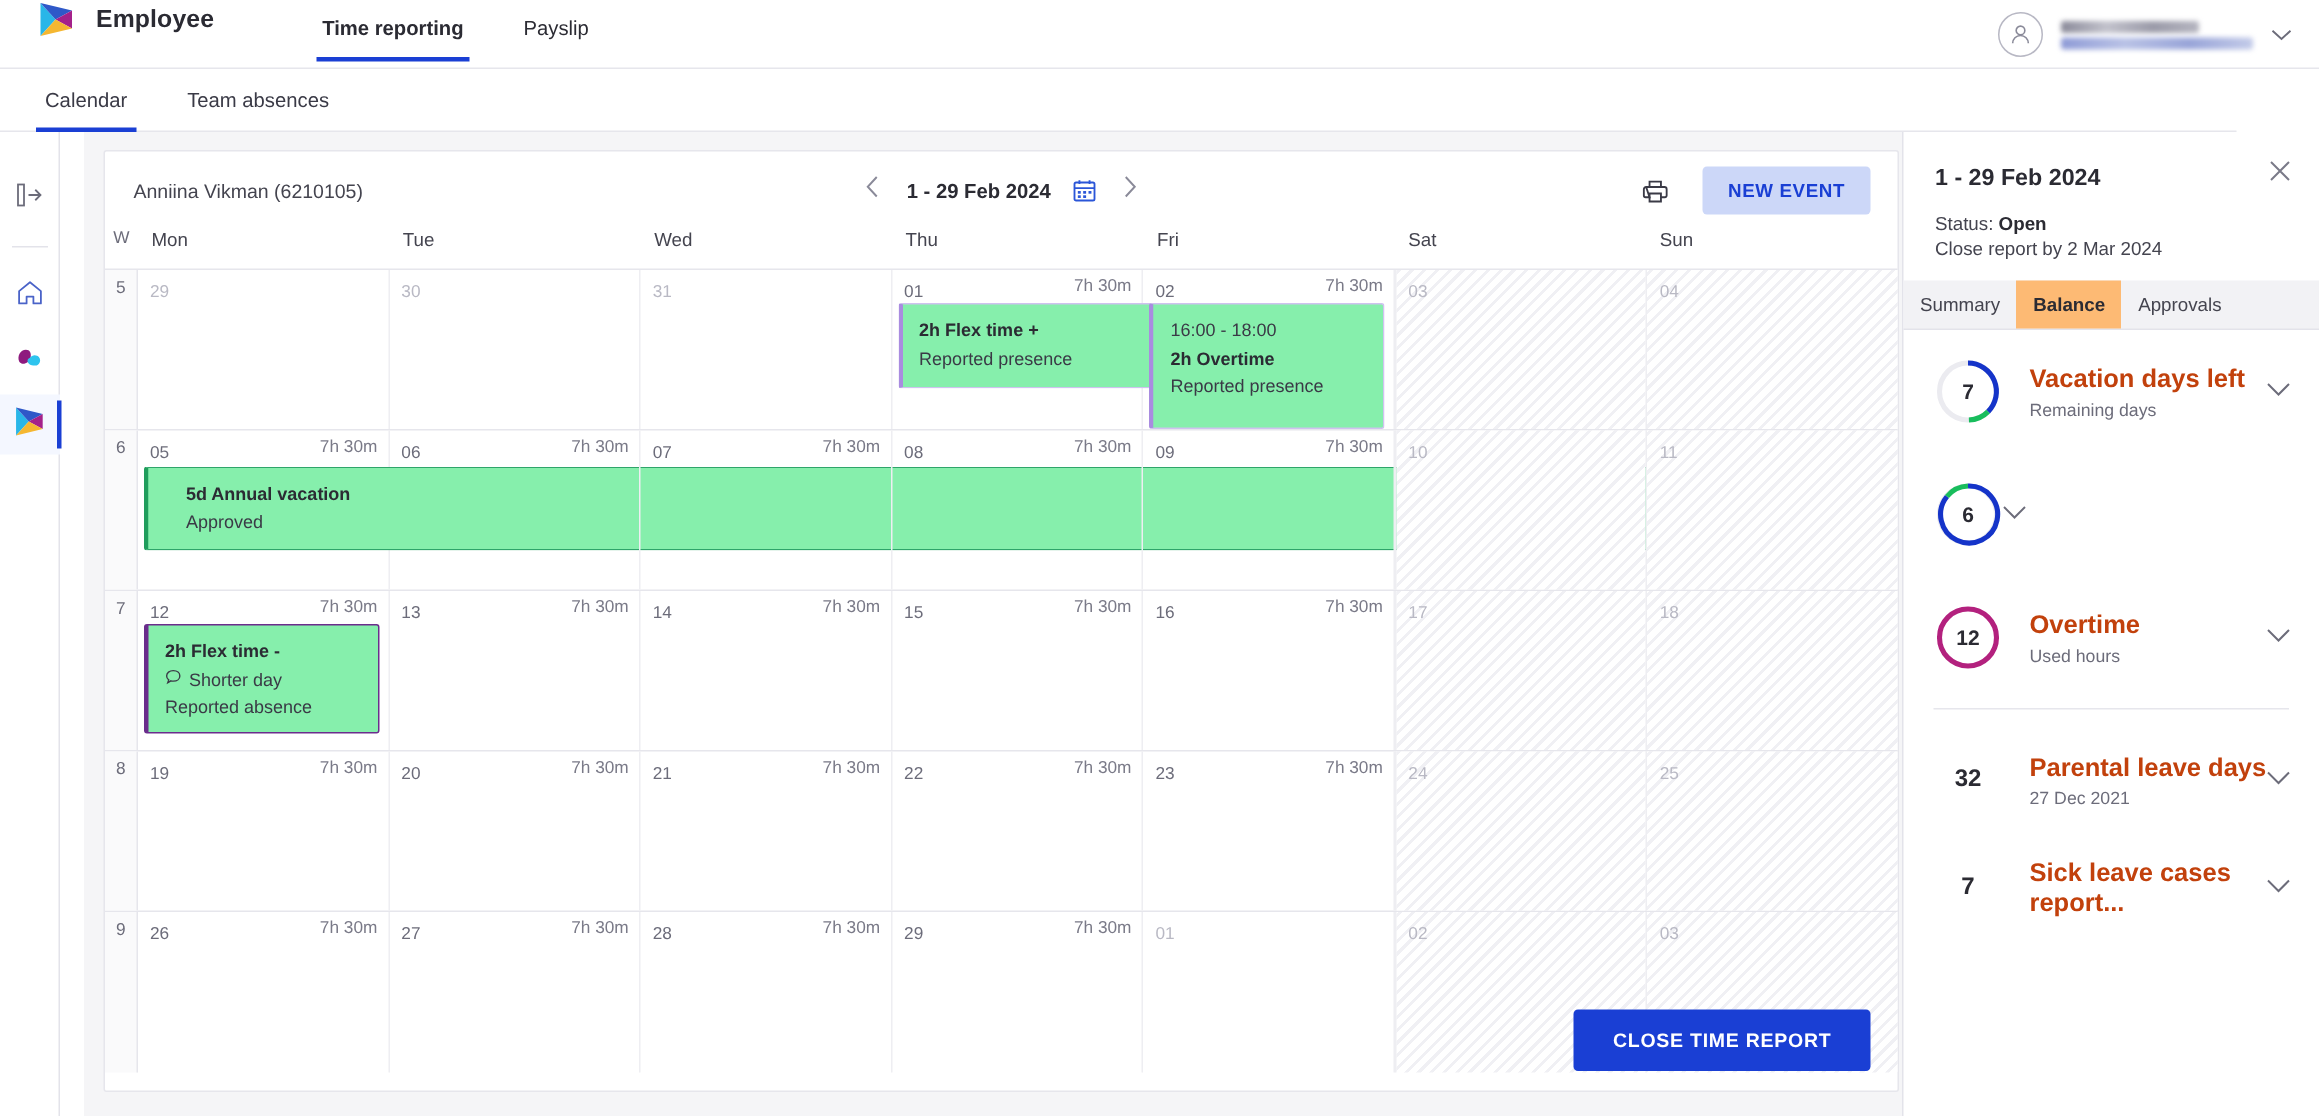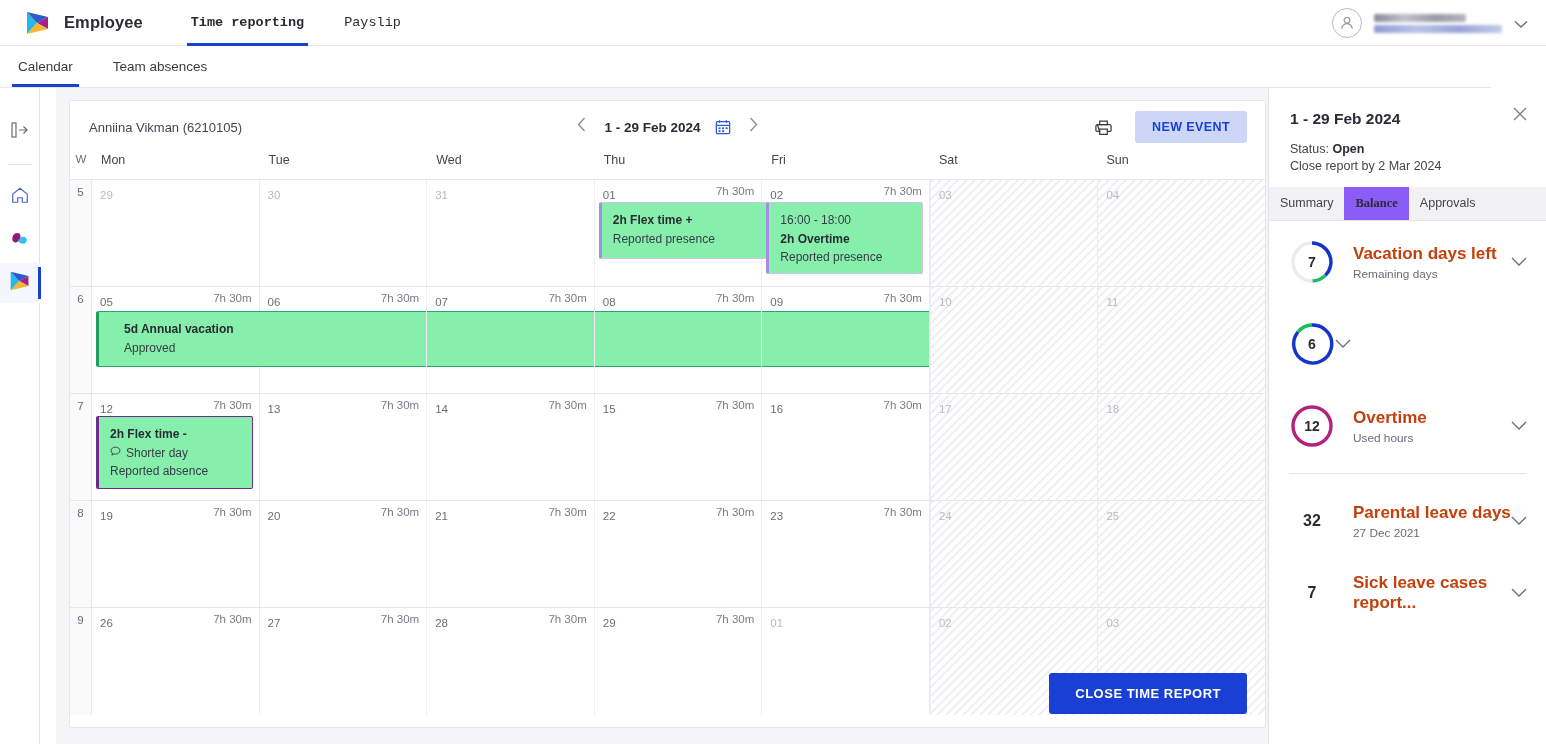--- a/index.html
+++ b/index.html
@@ -9,29 +9,29 @@
     background: #ffffff;
     color: #2b2b33;
     overflow: hidden;
   }
   .app { position: relative; width: 1546px; height: 744px; }
 
   
   .topbar {
     position: absolute; left: 0; top: 0; width: 1546px; height: 46px;
     background: #ffffff; border-bottom: 1px solid #e6e6ec;
-    display: flex; align-items: center;
+    display: flex; align-items: flex-start;
   }
   .logo-wrap { display: flex; align-items: center; margin-left: 24px; }
   .logo-mark { width: 28px; height: 26px; position: relative; }
   .brand {
     margin-left: 12px; font-size: 16.5px; font-weight: bold;
     color: #2b2b33; letter-spacing: .1px;
   }
-  .topnav { display: flex; align-items: center; margin-left: 44px; height: 36px; font-family: Liberation Mono, monospace; }
+  .topnav { display: flex; align-items: center; margin-left: 68px; height: 36px; }
   .topnav-item {
     position: relative; height: 46px; display: flex; align-items: center;
     padding: 0 4px; margin-right: 32px; font-size: 13.5px; color: #2b2b33;
     cursor: pointer;
   }
   .topnav-item.active { font-weight: bold; }
   .topnav-item.active::after {
     content: ""; position: absolute; left: 0; right: 0; bottom: 0;
     height: 3px; background: #1a3fd4;
   }
@@ -46,21 +46,21 @@
   .user-names { display: flex; flex-direction: column; gap: 3px; }
   .blur-line { height: 8px; border-radius: 2px; }
   .blur-line.l1 { width: 92px; background: linear-gradient(90deg,#8a8a99,#c2c2cc,#9a9aa8,#b5b5c0); filter: blur(1.6px); }
   .blur-line.l2 { width: 128px; background: linear-gradient(90deg,#8e9ad6,#b9c2e6,#98a4d8,#c3cbe9); filter: blur(1.6px); }
   .caret-dn { color: #6c6c7a; font-size: 15px; }
 
   
   .subnav {
     position: absolute; left: 0; top: 46px; width: 1491px; height: 42px;
     background: #fff; border-bottom: 1px solid #e6e6ec;
-    display: flex; align-items: flex-end; padding-left: 12px;
+    display: flex; align-items: center; padding-left: 24px;
   }
   .subnav-item {
     position: relative; height: 42px; display: flex; align-items: center;
     padding: 0 6px; margin-right: 28px; font-size: 13.5px; color: #3a3a46; cursor: pointer;
   }
   .subnav-item.active::after {
     content: ""; position: absolute; left: 0; right: 0; bottom: 0;
     height: 3px; background: #1a3fd4;
   }
 
@@ -151,21 +151,21 @@
     padding: 8px 10px 9px 11px; font-size: 12px; color: #3a3a46;
     cursor: pointer; line-height: 1.55;
   }
   .ev .t1 { font-weight: bold; color: #2b2b33; }
   .ev .t-strong { font-weight: bold; color: #2b2b33; }
   .ev-flexplus {
     left: 4px; top: 22px; width: 172px; height: 57px;
     border: 1px solid #cfc2ef; border-left: 3px solid #a98ce0;
   }
   .ev-overtime {
-    left: 4px; top: 22px; width: 157px; height: 72px;
+    left: 4px; top: 22px; width: 157px; height: 84px;
     border: 1px solid #cfc2ef; border-left: 3px solid #a98ce0;
   }
   .ev-vacation {
     left: 4px; top: 24px; width: 1147px; height: 56px;
     border: 1px solid #2fa46a; border-left: 3px solid #1f9d5c; padding-left: 25px;
   }
   .ev-flexminus {
     left: 4px; top: 22px; width: 157px; height: 73px;
     border: 1px solid #6b2d8c; border-left: 3px solid #6b2d8c;
   }
@@ -196,21 +196,21 @@
   .sp-status { margin-top: 14px; font-size: 12.5px; color: #44444f; }
   .sp-status b { color: #2b2b33; }
   .sp-due { margin-top: 3px; font-size: 12.5px; color: #44444f; }
   .sp-tabs {
     margin-top: 14px; display: flex; background: #f2f2f5;
     border-bottom: 1px solid #e3e3ea;
   }
   .sp-tab {
     padding: 9px 11px; font-size: 12.5px; color: #44444f; cursor: pointer;
   }
-  .sp-tab.active { background: #8b5cf6; font-weight: bold; color: #2b2b33; font-family: Liberation Serif, serif; }
+  .sp-tab.active { background: #fdba74; font-weight: bold; color: #2b2b33; }
 
   .bal-list { padding: 0 14px; }
   .bal-item {
     display: flex; align-items: center; height: 82px; cursor: pointer;
     padding: 0 5px 0 6px;
   }
   .ring { width: 46px; height: 46px; flex: none; position: relative; }
   .ring .num {
     position: absolute; inset: 0; display: flex; align-items: center; justify-content: center;
     font-size: 14px; font-weight: bold; color: #2b2b33;

